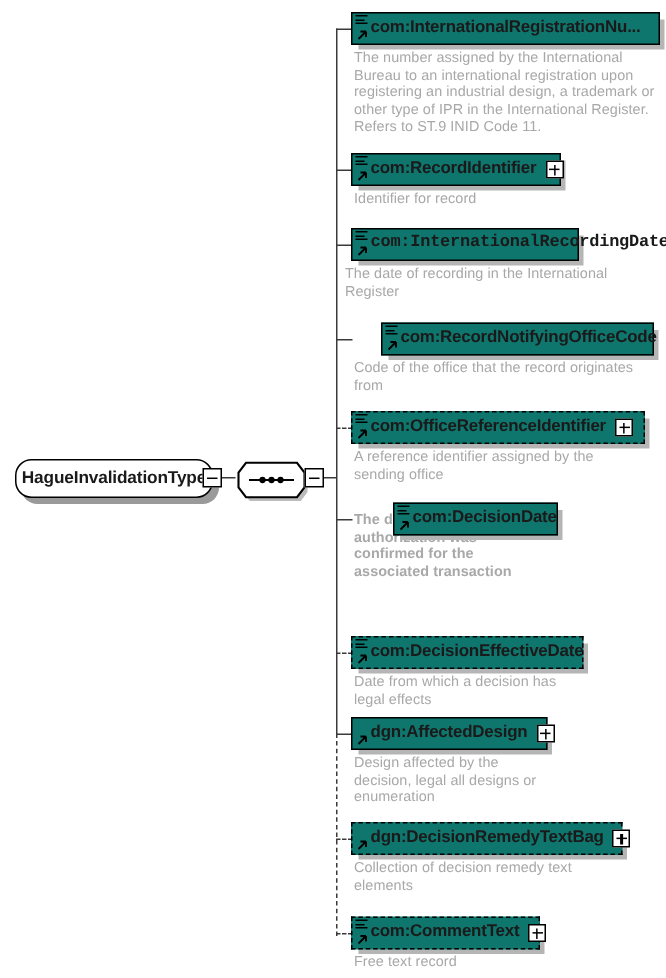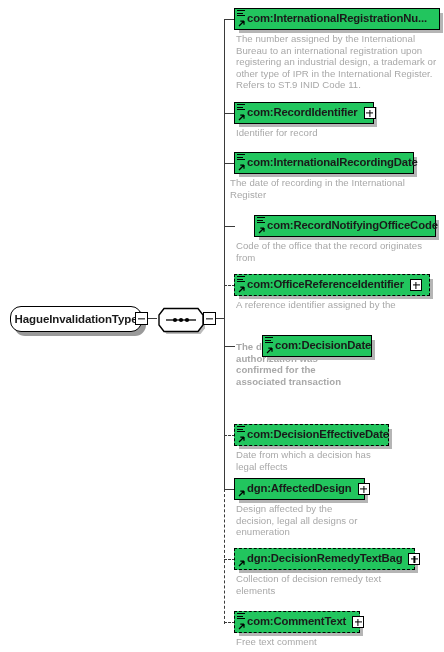--- a/index.html
+++ b/index.html
@@ -111,21 +111,21 @@
     left: 4px;
     top: 4px;
     right: -4px;
     bottom: -4px;
     background: #b5b5b5;
     z-index: -1;
   }
   .node-box {
     position: relative;
     box-sizing: border-box;
-    background: #22c55e;
+    background: #0f766e;
     border: 1.4px solid #000;
     height: 22px;
     display: flex;
     align-items: center;
     padding-left: 12px;
     padding-right: 4px;
     white-space: nowrap;
   }
   .node-box.optional {
     border: 1.3px dashed #000;
@@ -294,21 +294,21 @@
       <span class="plus-slot">
           <span class="inner"></span>
         </span>
     </div>
   </div>
   <div class="annotation" style="left:236px; top:127px;">
     <div>Identifier for record</div>
   </div>
 
   <div class="node" style="left:234px; top:152px;">
-    <div class="node-box" style="width:180px;">
+    <div class="node-box" style="width:152px;font-family:Liberation Mono, monospace;">
       <div class="node-shadow"></div>
       <span class="doc-icon">
           <i></i>
           <i></i>
           <i></i>
         </span>
       <span class="arrow-icon">
         <svg width="8" height="8" viewBox="0 0 8 8">
             <path d="M7 1 L2 6 M7 1 L3.3 1 M7 1 L7 4.7" stroke="#000" stroke-width="1.25" fill="none"></path>
           </svg>
@@ -356,20 +356,21 @@
           </svg>
       </span>
       <span class="node-label">com:OfficeReferenceIdentifier</span>
       <span class="plus-slot">
           <span class="inner"></span>
         </span>
     </div>
   </div>
   <div class="annotation" style="left:236px; top:299px;">
     <div>A reference identifier assigned by the</div>
+    <div>sending office</div>
   </div>
 
   <div class="node" style="left:234px; top:335px;">
     <div class="node-box" style="width:110px;margin-left:28px;">
       <div class="node-shadow"></div>
       <span class="doc-icon">
           <i></i>
           <i></i>
           <i></i>
         </span>
@@ -461,16 +462,16 @@
             <path d="M7 1 L2 6 M7 1 L3.3 1 M7 1 L7 4.7" stroke="#000" stroke-width="1.25" fill="none"></path>
           </svg>
       </span>
       <span class="node-label">com:CommentText</span>
       <span class="plus-slot">
           <span class="inner"></span>
         </span>
     </div>
   </div>
   <div class="annotation" style="left:236px; top:636px;">
-    <div>Free text comment</div>
+    <div>Free text record</div>
   </div>
 
 </div>
 
 </body></html>

